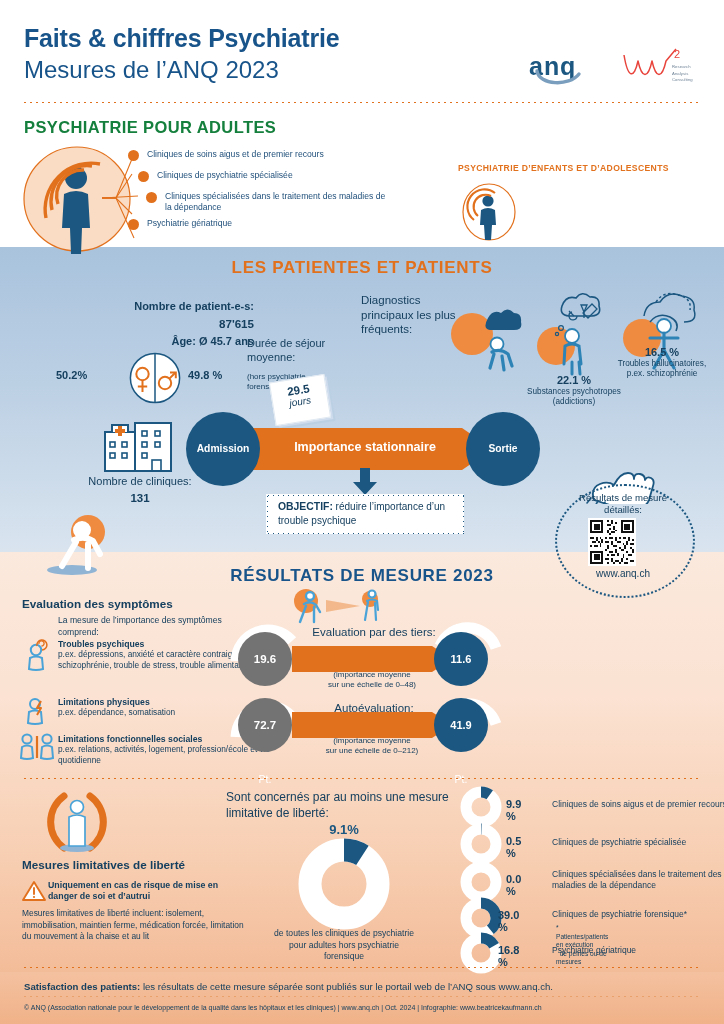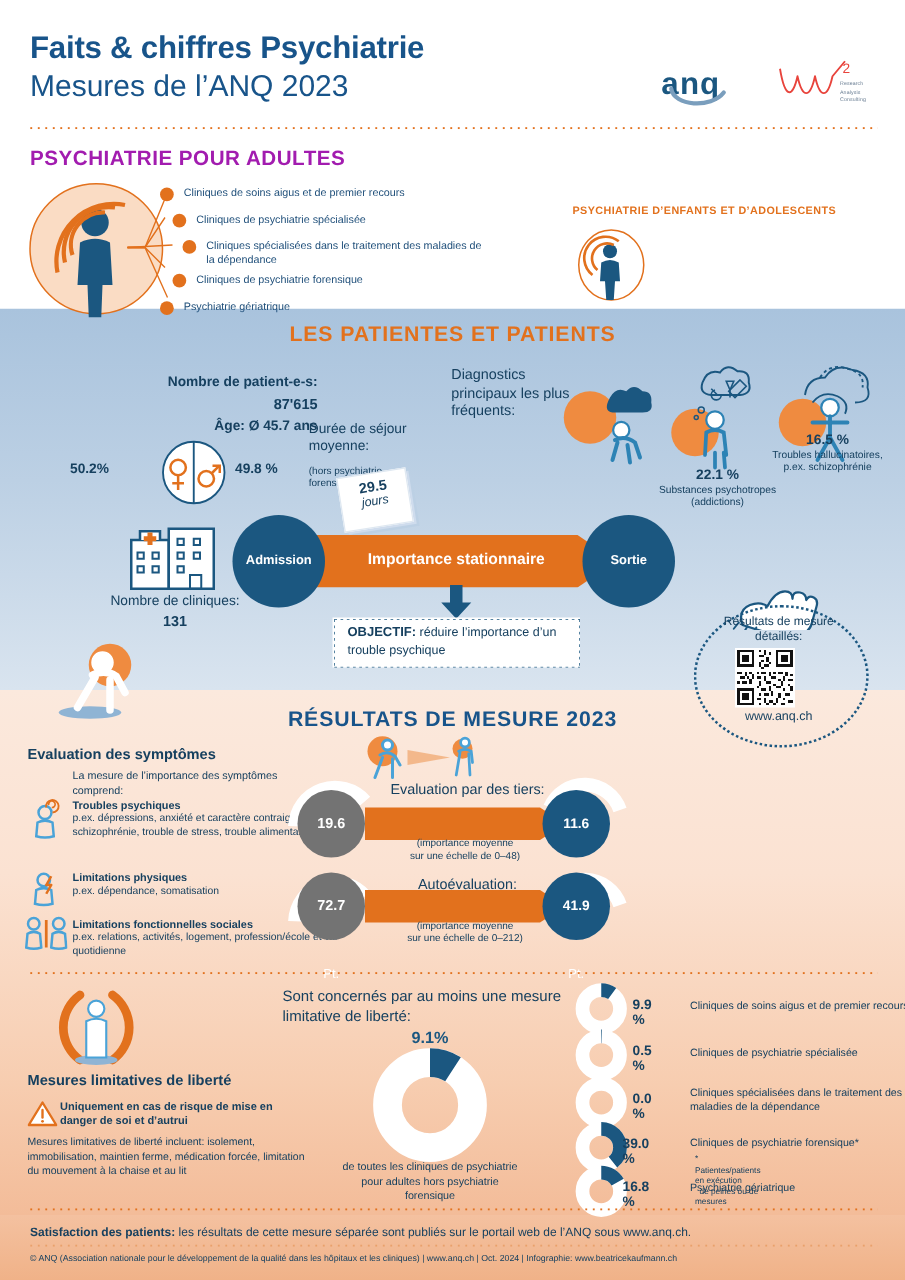--- a/index.html
+++ b/index.html
@@ -21,21 +21,21 @@
     background-size:6px 3px;background-repeat:repeat-x;}
 
   
   .h-title{position:absolute;left:24px;top:24px;font-size:25px;font-weight:bold;color:#18548a;letter-spacing:-.2px;}
   .h-sub{position:absolute;left:24px;top:56px;font-size:24px;color:#18548a;}
   .logo-anq{position:absolute;left:527px;top:49px;width:76px;height:40px;}
   .logo-w2{position:absolute;left:620px;top:45px;width:80px;height:44px;}
   .w2-cap{position:absolute;left:672px;top:64px;font-size:4.2px;color:#6b7f94;line-height:1.55;letter-spacing:.1px;}
 
   
-  .s-adults{position:absolute;left:24px;top:118px;font-size:16.5px;font-weight:bold;color:#a21caf;letter-spacing:.4px;}
+  .s-adults{position:absolute;left:24px;top:118px;font-size:16.5px;font-weight:bold;color:#15803d;letter-spacing:.4px;}
   .s-kids{position:absolute;left:458px;top:163px;font-size:8.6px;font-weight:bold;color:#e2711d;letter-spacing:.35px;}
   .s-patients{position:absolute;left:0;top:258px;width:724px;text-align:center;font-size:17px;font-weight:bold;color:#e2711d;letter-spacing:.7px;}
   .s-results{position:absolute;left:0;top:566px;width:724px;text-align:center;font-size:17px;font-weight:bold;color:#18548a;letter-spacing:.7px;}
 
   
   .blist{position:absolute;left:128px;top:148px;width:260px;}
   .brow{position:relative;margin-bottom:2px;min-height:19px;}
   .bdot{position:absolute;left:0;top:2px;width:11px;height:11px;border-radius:50%;background:#e2711d;}
   .btxt{margin-left:19px;font-size:8.6px;color:#1f4f7a;line-height:1.32;padding-top:1px;}
 
@@ -168,24 +168,20 @@
       <div class="bdot"></div>
       <div class="btxt">Cliniques de soins aigus et de premier recours</div>
     </div>
     <div class="brow" style="margin-left:10px;">
       <div class="bdot"></div>
       <div class="btxt">Cliniques de psychiatrie spécialisée</div>
     </div>
     <div class="brow" style="margin-left:18px;">
       <div class="bdot"></div>
       <div class="btxt">Cliniques spécialisées dans le traitement des maladies de la dépendance</div>
-    </div>
-    <div class="brow" style="margin-left:10px;margin-top:3px;">
-      <div class="bdot"></div>
-      <div class="btxt">Cliniques de psychiatrie forensique</div>
     </div>
     <div class="brow" style="margin-top:3px;">
       <div class="bdot"></div>
       <div class="btxt">Psychiatrie gériatrique</div>
     </div>
   </div>
 
   <div class="s-kids">PSYCHIATRIE D’ENFANTS ET D’ADOLESCENTS</div>
   <svg style="position:absolute;left:461px;top:182px;width:56px;height:60px;" viewBox="0 0 56 60">
     <ellipse cx="28" cy="30" rx="26" ry="28" fill="none" stroke="#e2711d" stroke-width="1.2"></ellipse>

